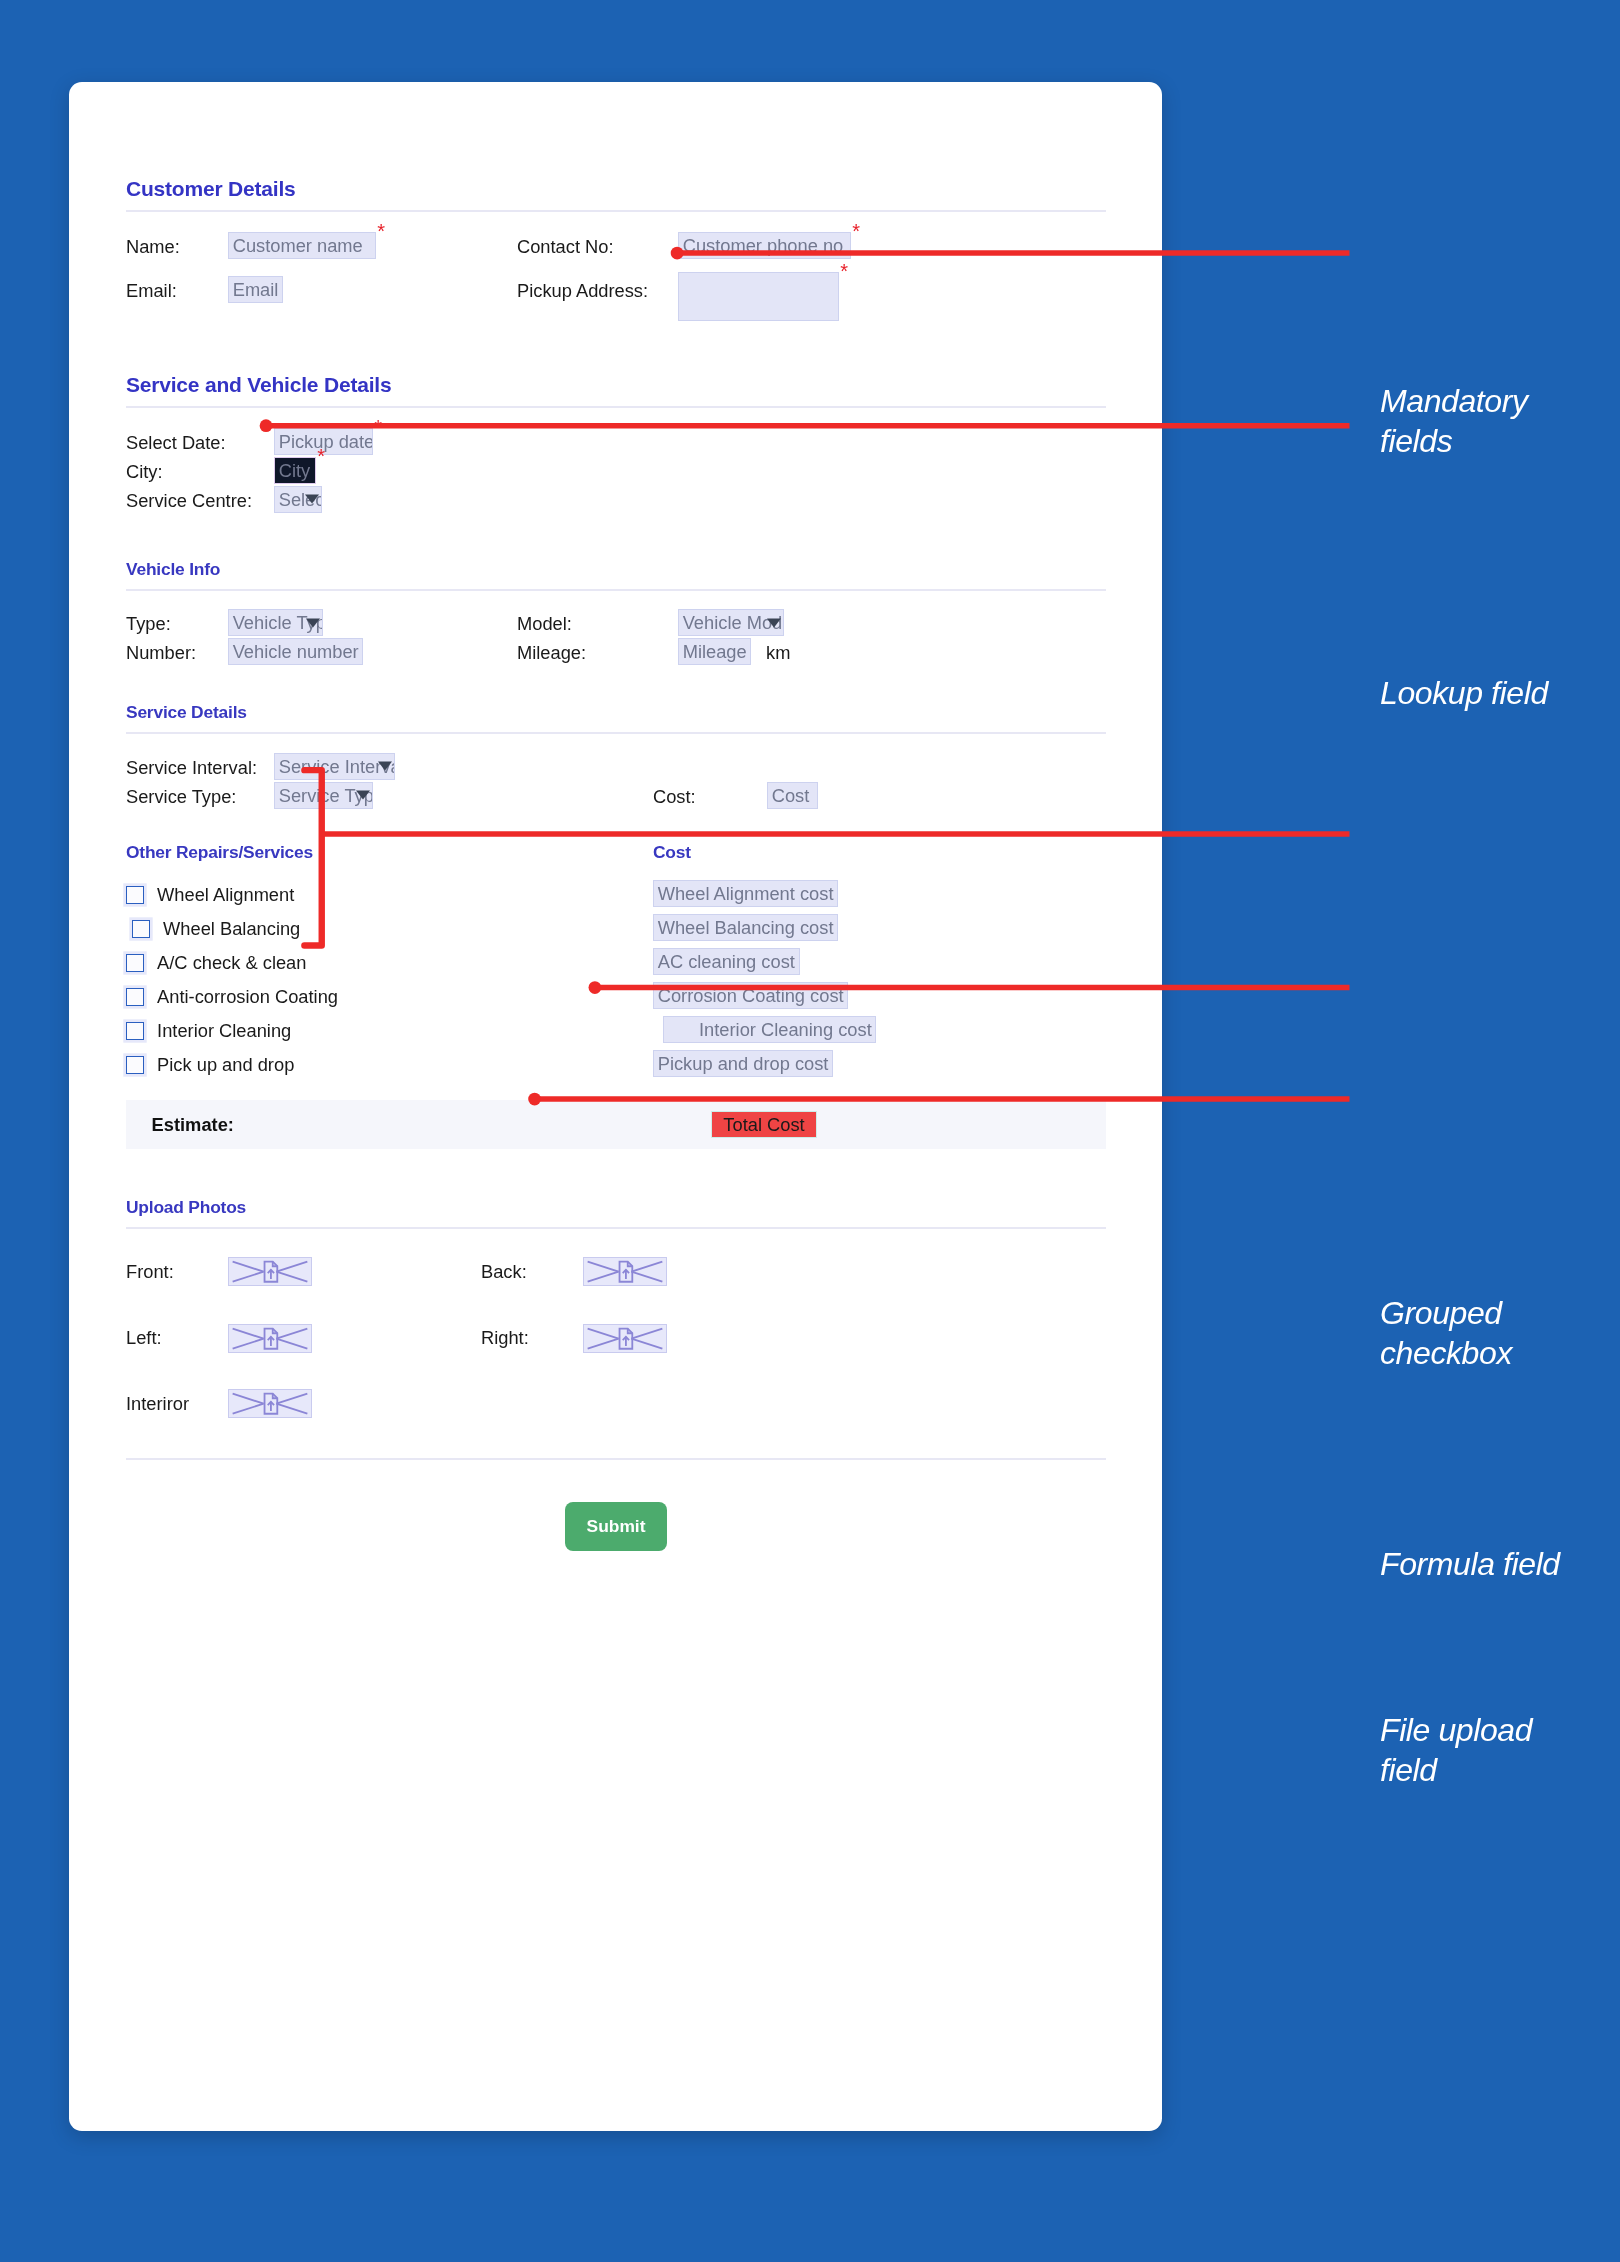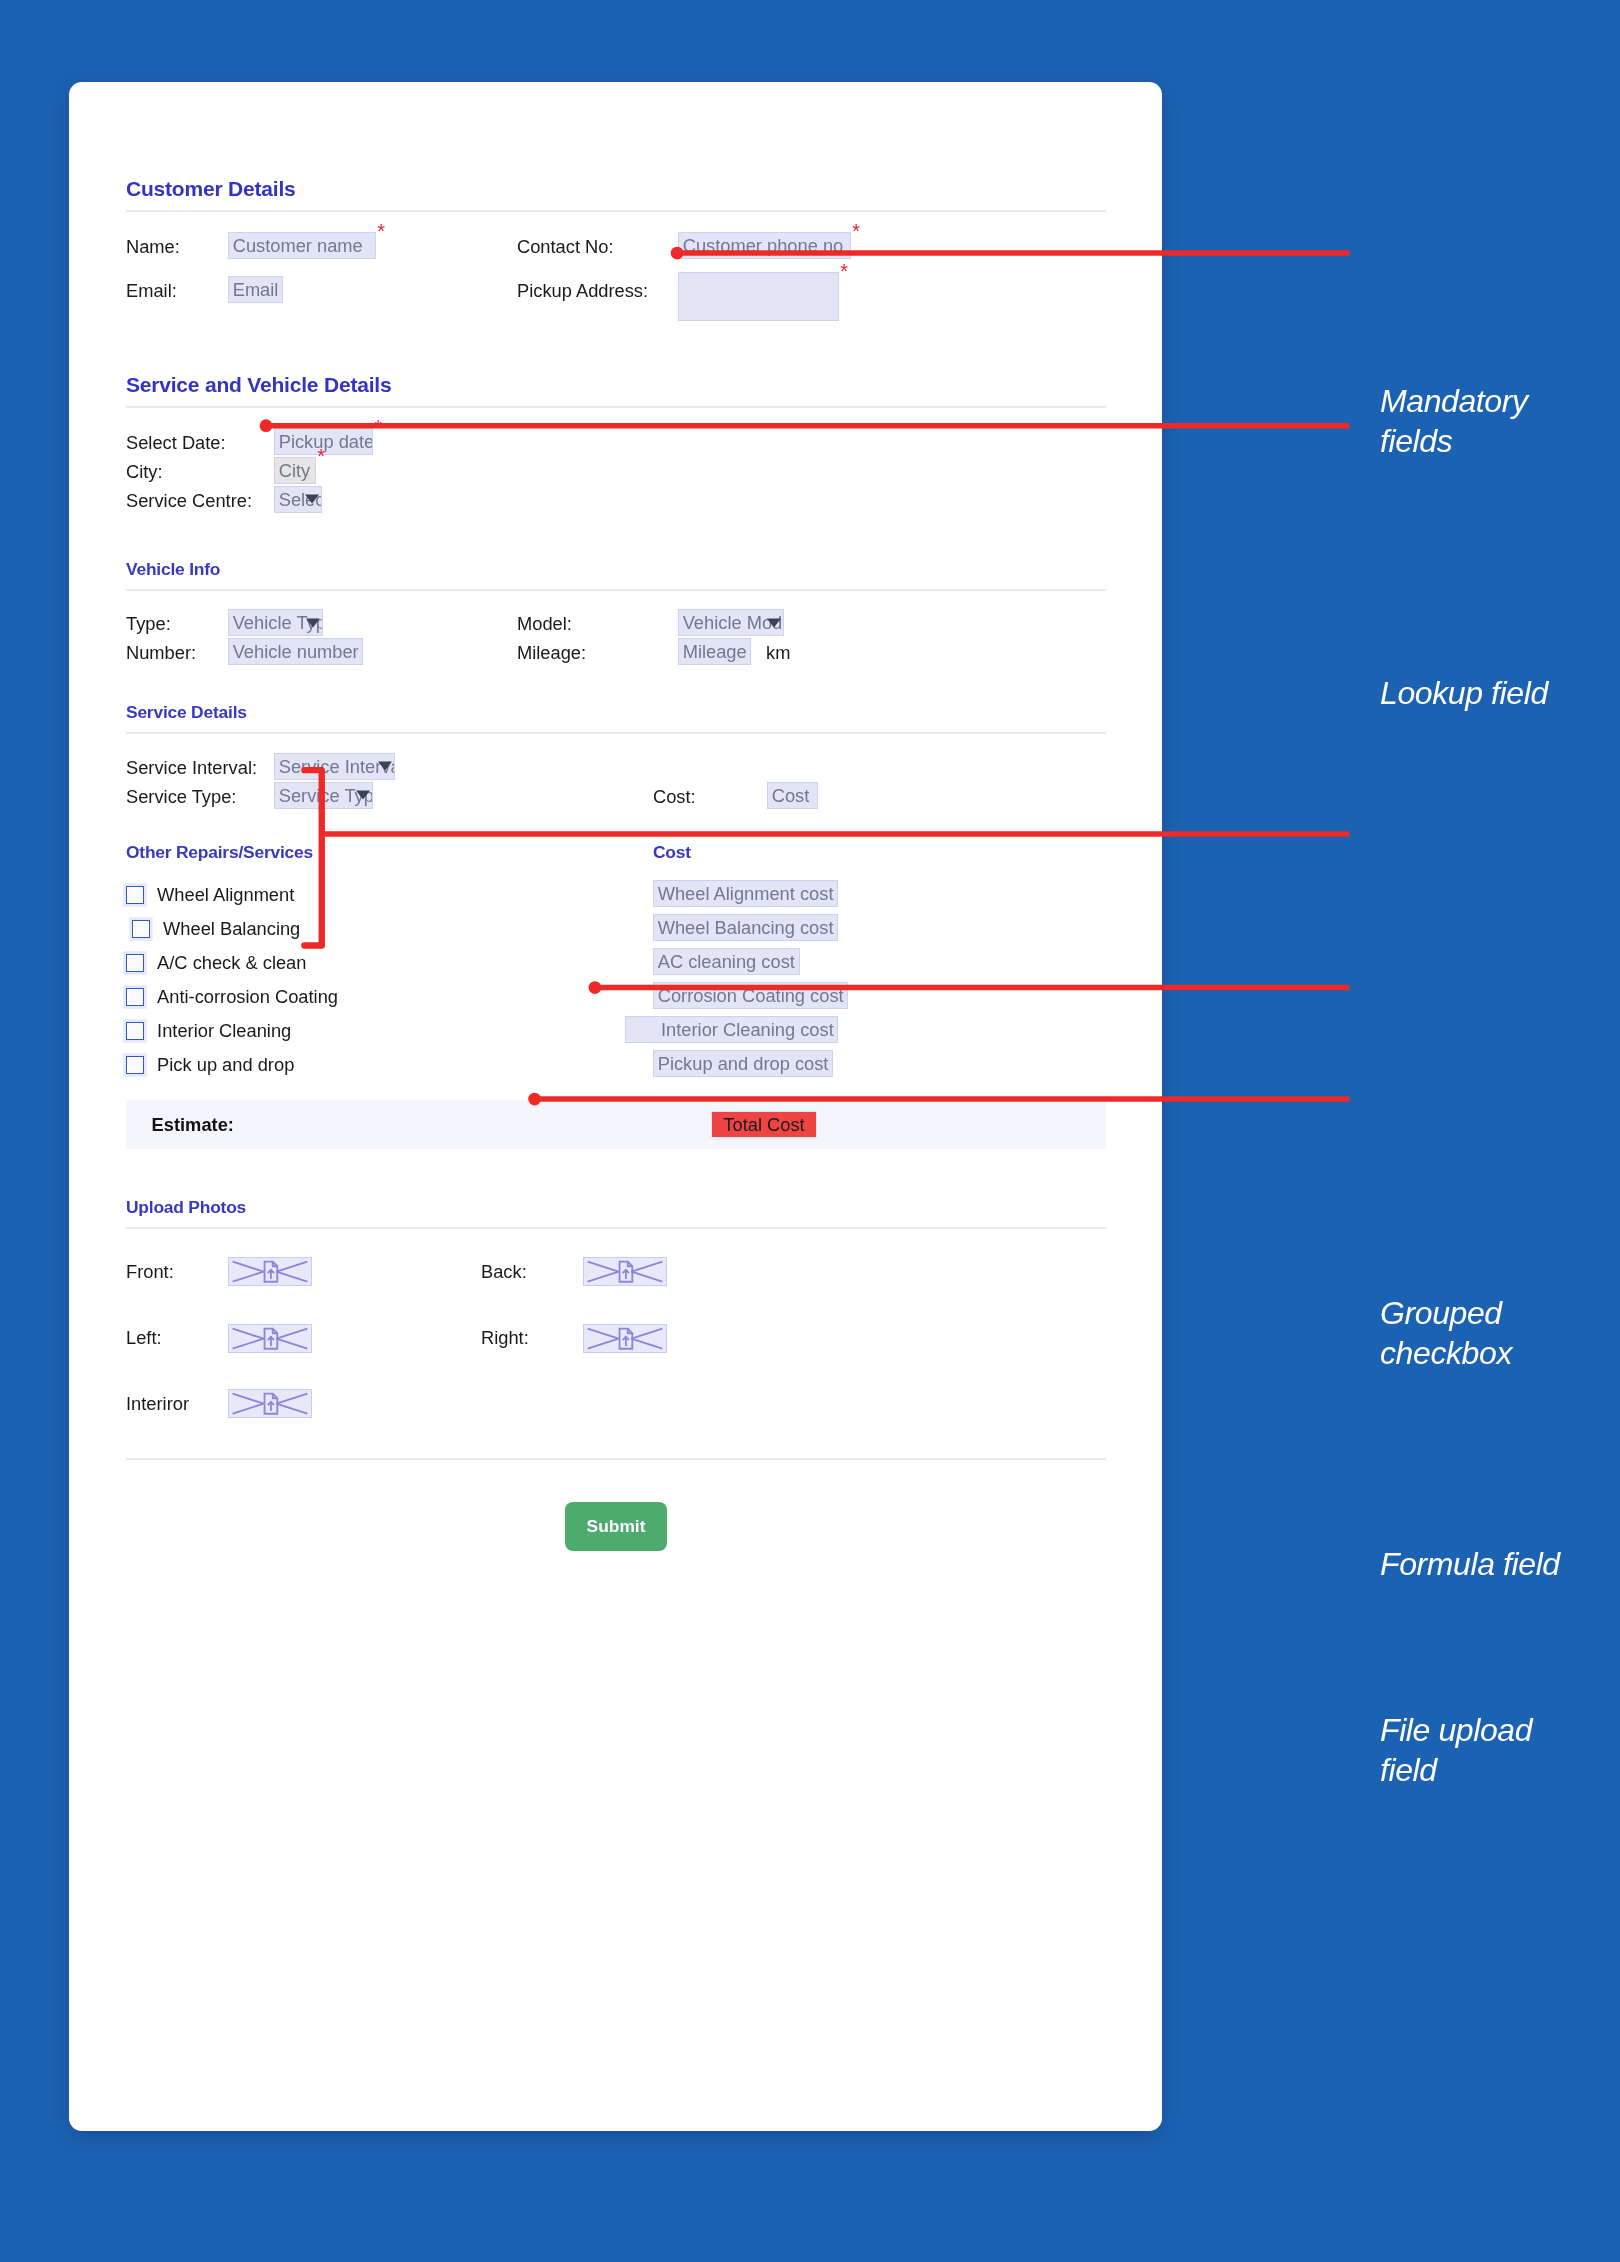--- a/index.html
+++ b/index.html
@@ -86,21 +86,21 @@
     font-size: 18.3px;
     line-height: 25.6px;
     height: 27.4px;
     padding: 0 3.7px;
     display: inline-block;
     white-space: nowrap;
     overflow: hidden;
     position: relative;
   }
   .fld.lookup {
-    background: #e5e5e5;
+    background: #0f172a;
     border-color: #ddc9ec;
   }
   .fld.formula {
     background: #ef4444;
     border-color: #cdeee9;
     color: #1a1a1a;
     font-weight: 400;
   }
   .fld.area {
     height: 49px;
@@ -338,21 +338,21 @@
               <span class="cbox"></span>
               <span class="cblabel">Anti-corrosion Coating</span>
             </div>
             <div class="fld" style="position: absolute; left: 527px; top: 1.8px;">Corrosion Coating cost</div>
           </div>
           <div style="position: relative; height: 34px;">
             <div class="cbrow">
               <span class="cbox"></span>
               <span class="cblabel">Interior Cleaning</span>
             </div>
-            <div class="fld" style="position: absolute; left: 499px; top: 1.8px; padding-left: 35px;">Interior Cleaning cost</div>
+            <div class="fld" style="position: absolute; left: 537px; top: 1.8px; padding-left: 35px;">Interior Cleaning cost</div>
           </div>
           <div style="position: relative; height: 34px;">
             <div class="cbrow">
               <span class="cbox"></span>
               <span class="cblabel">Pick up and drop</span>
             </div>
             <div class="fld" style="position: absolute; left: 527px; top: 1.8px;">Pickup and drop cost</div>
           </div>
         </div>
     </div>

